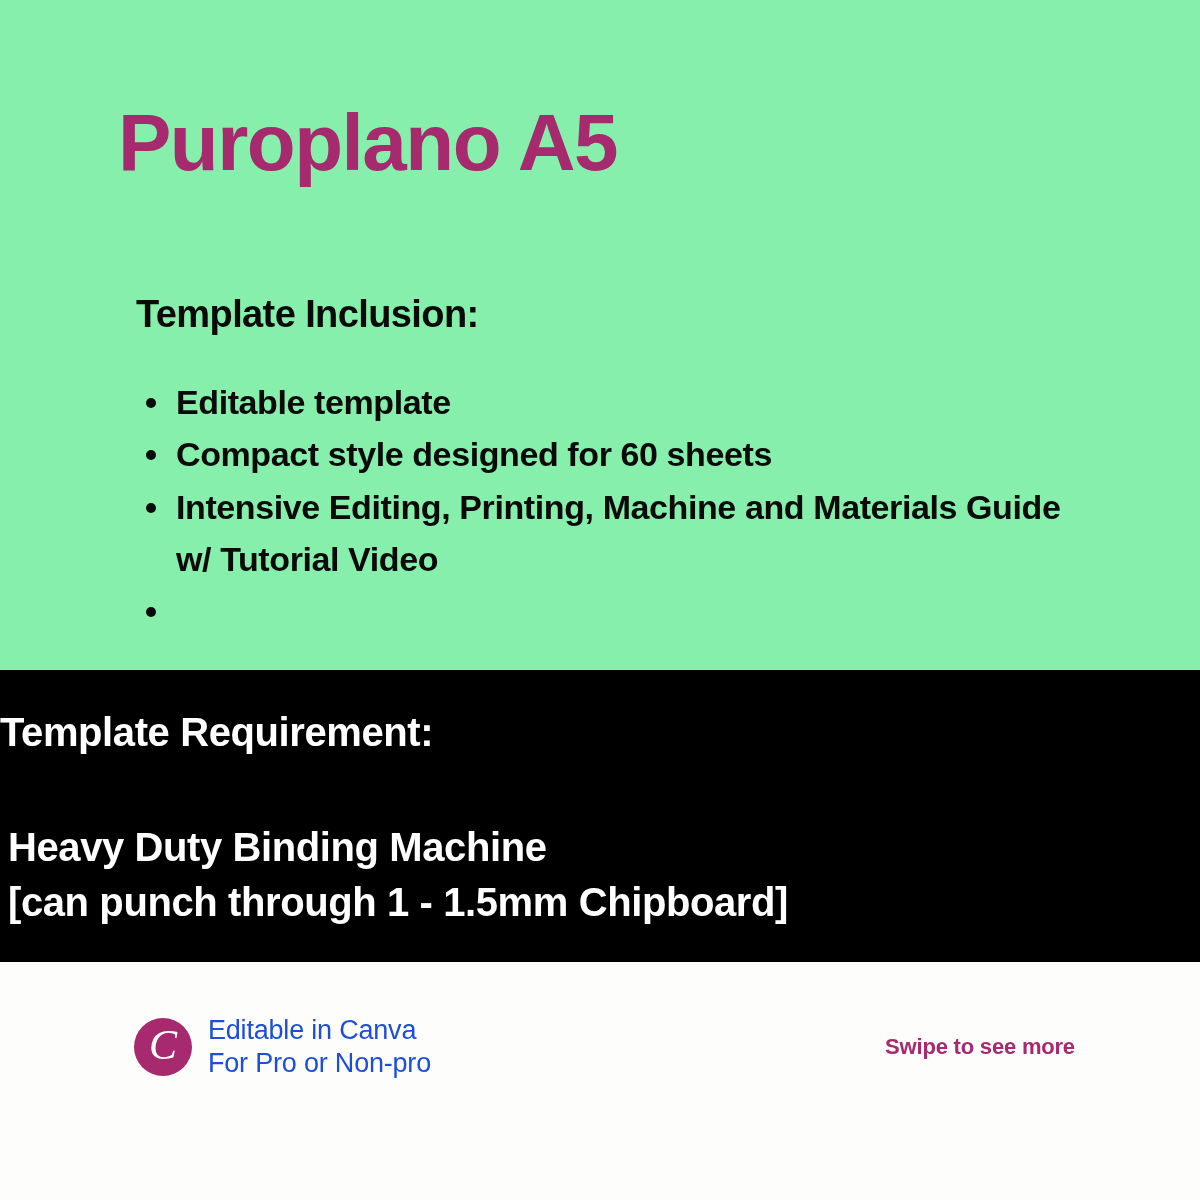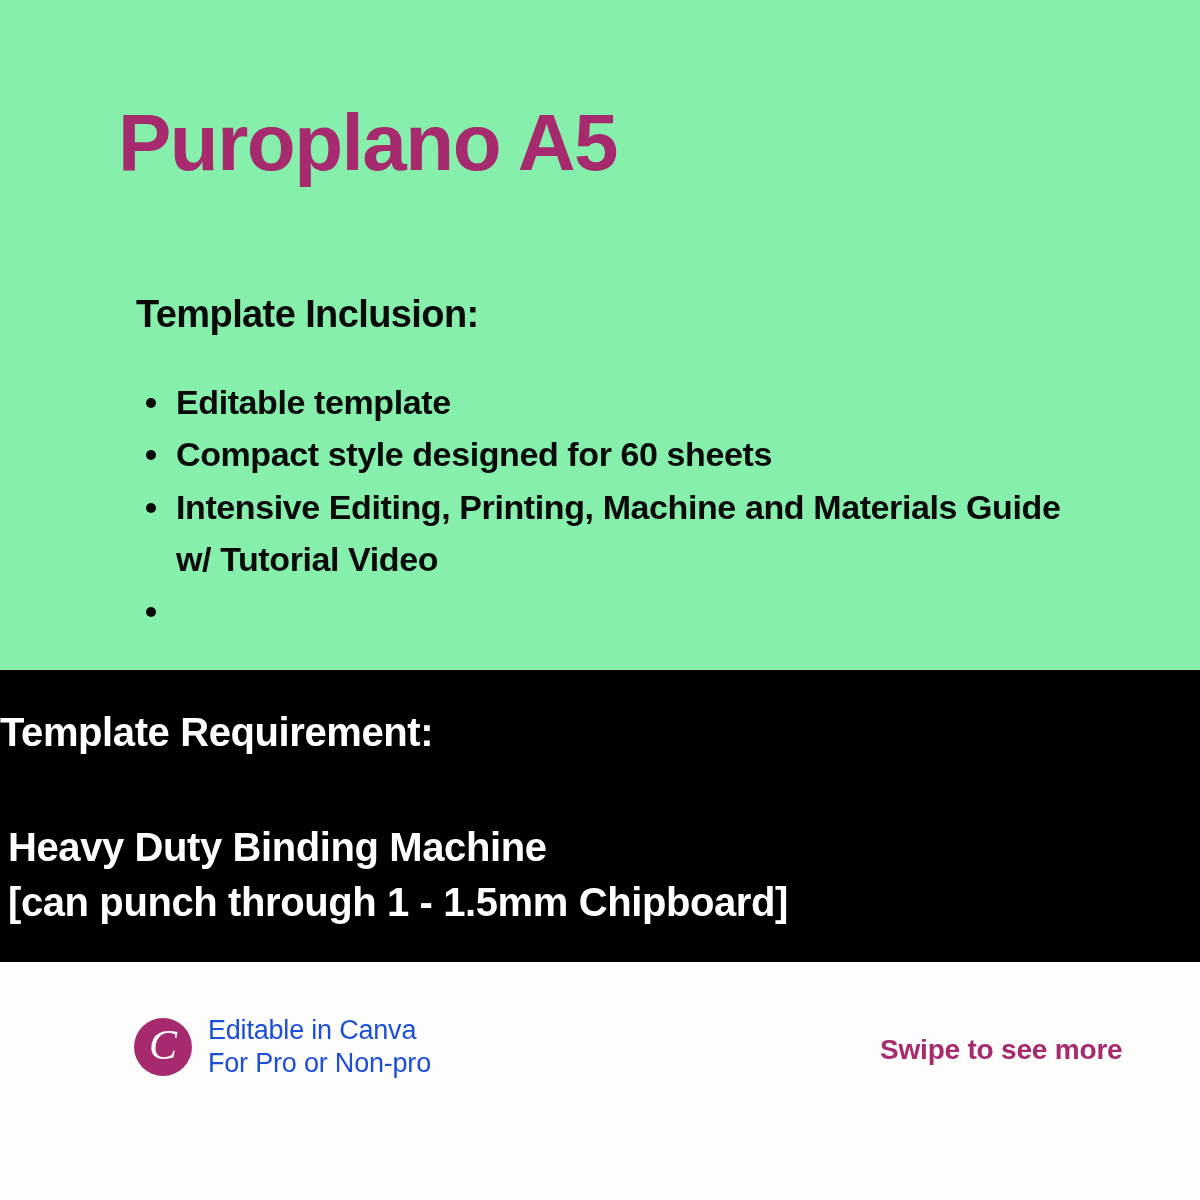--- a/index.html
+++ b/index.html
@@ -184,21 +184,21 @@
     letter-spacing: -0.2px;
     white-space: nowrap;
   }
 
   .swipe-note {
     position: absolute;
     left: 880px;
     top: 1034px;
     width: 200px;
     text-align: center;
-    font-size: 28px;
+    font-size: 22px;
     font-weight: 700;
     letter-spacing: -0.2px;
     color: #a62a6d;
     white-space: nowrap;
   }
 </style>
 </head>
 <body>
 
 <div id="slide">

